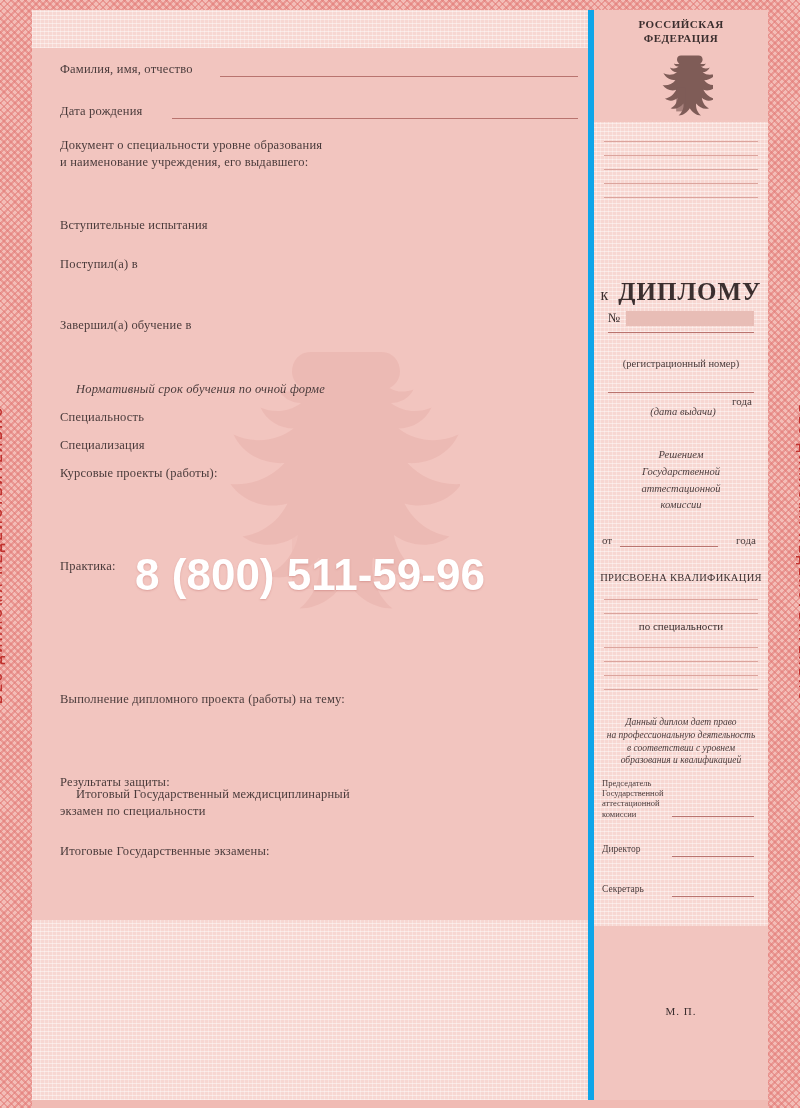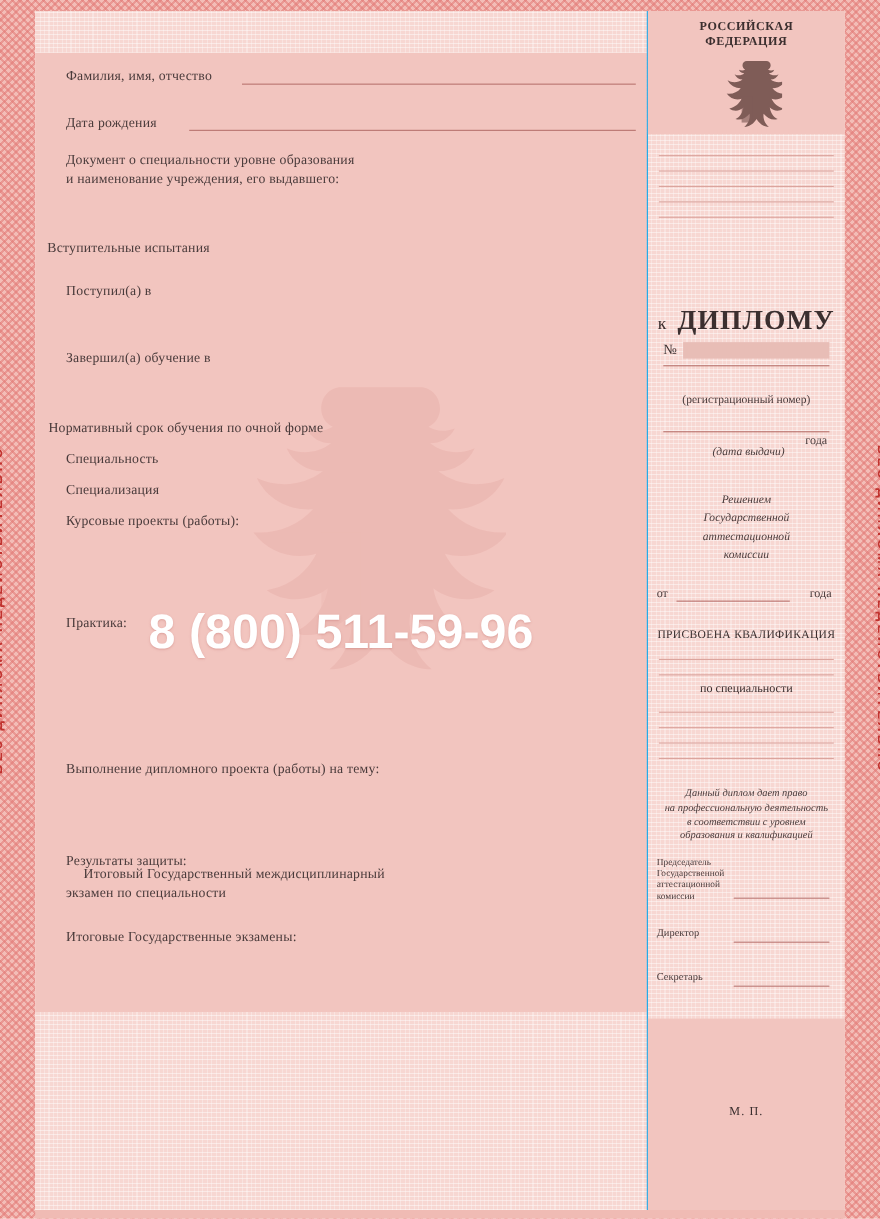--- a/index.html
+++ b/index.html
@@ -23,21 +23,21 @@
   
   .side-text{position:absolute;top:50%;transform-origin:center;
      font-family:"Liberation Sans", sans-serif;font-weight:bold;font-size:12px;
      letter-spacing:3px;color:#c0332f;white-space:nowrap;}
   .side-left{left:-152px;transform:translateY(-50%) rotate(-90deg);}
   .side-right{right:-152px;transform:translateY(-50%) rotate(90deg);}
 
   
   .col-left{position:absolute;left:32px;top:10px;width:556px;bottom:8px;}
   .col-right{position:absolute;left:588px;top:10px;right:32px;bottom:8px;
-     border-left:1px solid #0ea5e9;}
+     border-left:6px solid #0ea5e9;}
 
   .block{position:absolute;left:0;right:0;}
   .band{background:#f2c5bf;}
 
   .lbl{font-size:12.5px;color:#4a3b3b;letter-spacing:.2px;}
   .rule{border-bottom:1px solid #b9746f;height:0;}
 
   
   .eagle-wm{position:absolute;left:50%;top:330px;transform:translateX(-50%);
      width:300px;height:330px;opacity:.20;}
@@ -95,24 +95,24 @@
         <path d="M88 96h24v70H88z" opacity=".5"></path>
       </g>
     </svg>
     <div class="phone">8 (800) 511-59-96</div>
 
     <div class="block" style="top:128px;">
       <div class="lbl" style="position:absolute;left:28px;top:0;">Документ о специальности уровне образования</div>
       <div class="lbl" style="position:absolute;left:28px;top:17px;">и наименование учреждения, его выдавшего:</div>
     </div>
 
-    <div class="lbl" style="position:absolute;left:11px;top:208px;font-family:Liberation Serif, serif;">Вступительные испытания</div>
+    <div class="lbl" style="position:absolute;left:28px;top:208px;font-family:Liberation Serif, serif;">Вступительные испытания</div>
     <div class="lbl" style="position:absolute;left:28px;top:247px;">Поступил(а)  в</div>
     <div class="lbl" style="position:absolute;left:28px;top:308px;">Завершил(а)  обучение в</div>
-    <div class="lbl" style="position:absolute;left:12px;top:372px;">Нормативный срок обучения по очной форме</div>
+    <div class="lbl" style="position:absolute;left:44px;top:372px;font-style:italic;">Нормативный срок обучения по очной форме</div>
     <div class="lbl" style="position:absolute;left:28px;top:400px;">Специальность</div>
     <div class="lbl" style="position:absolute;left:28px;top:428px;">Специализация</div>
     <div class="lbl" style="position:absolute;left:28px;top:456px;">Курсовые проекты  (работы):</div>
     <div class="lbl" style="position:absolute;left:28px;top:549px;">Практика:</div>
     <div class="lbl" style="position:absolute;left:28px;top:682px;">Выполнение дипломного проекта  (работы)  на тему:</div>
     <div class="lbl" style="position:absolute;left:28px;top:737px;margin-top:28px;">Результаты защиты:</div>
     <div class="lbl" style="position:absolute;left:44px;top:777px;">Итоговый Государственный междисциплинарный</div>
     <div class="lbl" style="position:absolute;left:28px;top:794px;">экзамен по специальности</div>
     <div class="lbl" style="position:absolute;left:28px;top:834px;">Итоговые Государственные экзамены:</div>
 

